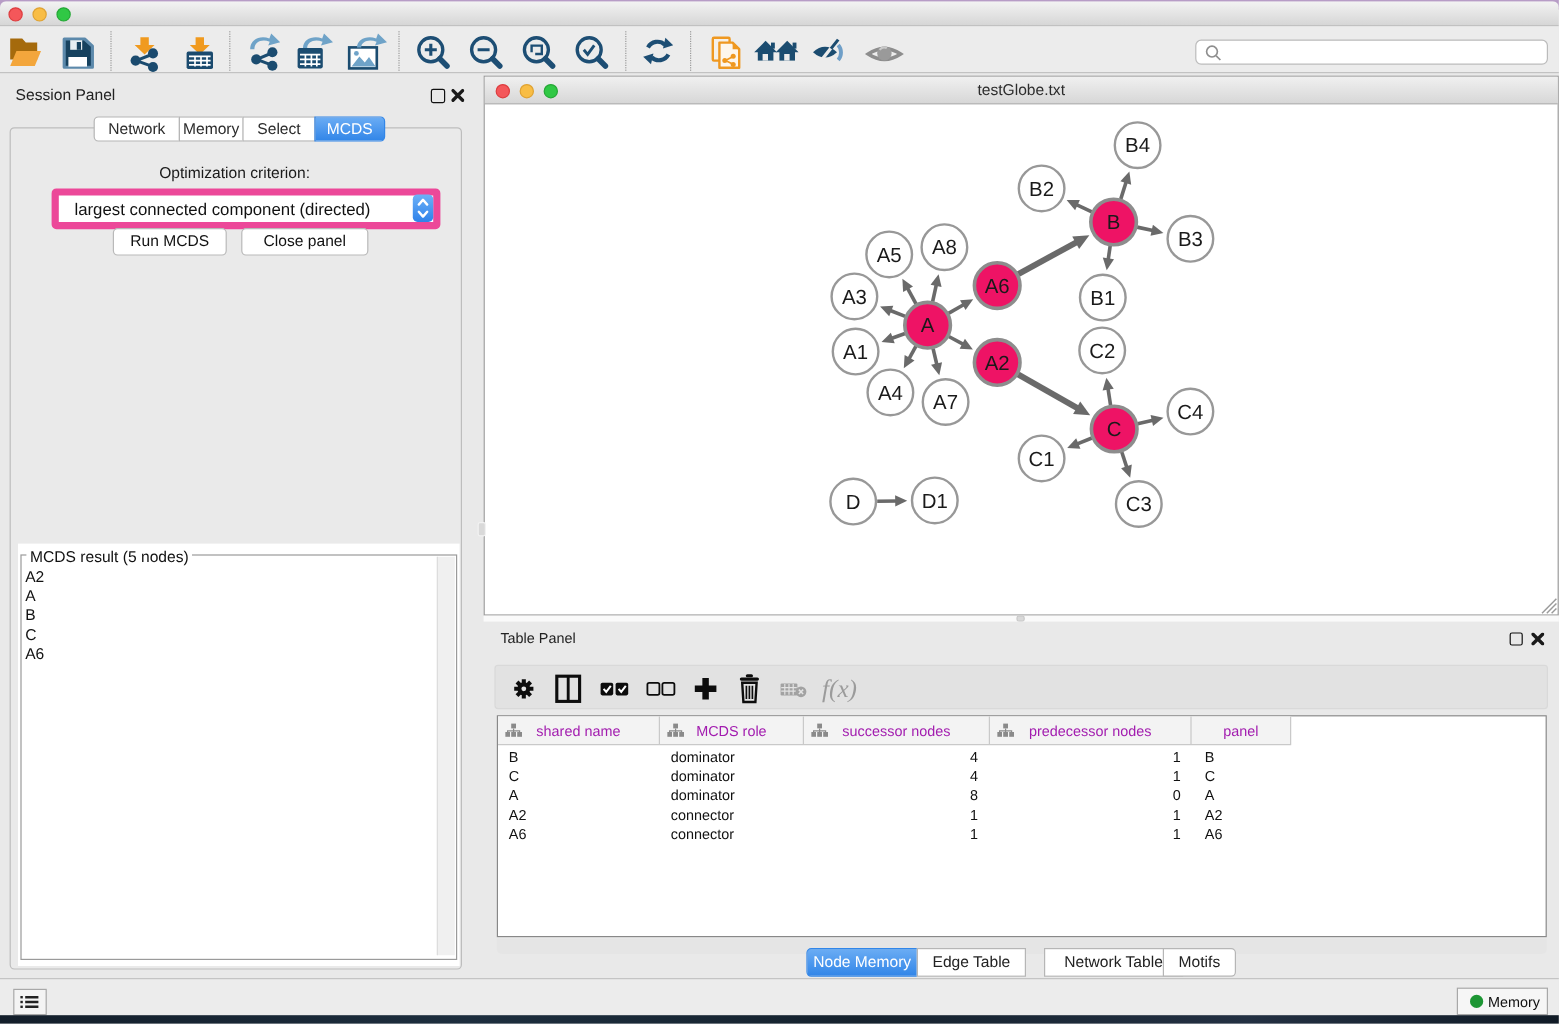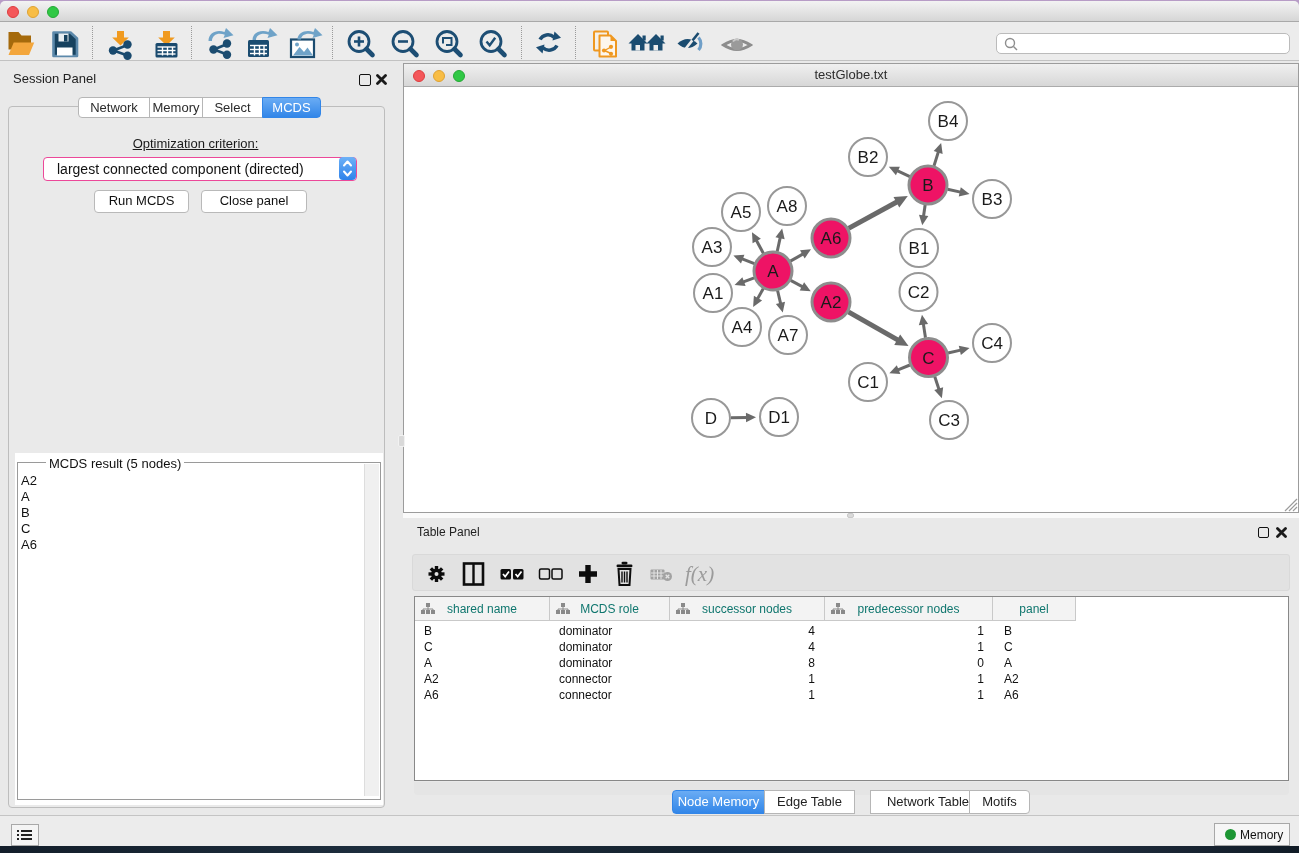--- a/index.html
+++ b/index.html
@@ -15,48 +15,48 @@
 #toolbar{left:0;top:22px;width:1299px;height:38px;background:#ececec;border-bottom:1px solid #c2c2c2;}
 .sep{position:absolute;top:4px;height:33px;width:0;border-left:1px dotted #9a9a9a;}
 #searchbox{position:absolute;left:996px;top:11px;width:292px;height:19px;background:#fff;border:1px solid #bbb;border-radius:5px;}
 
 #cpanel{left:0;top:62px;width:391px;height:753px;background:#e9e9e9;}
 #cpTitle{left:13px;top:71px;font-size:13px;color:#222;}
 #cpSq{left:359px;top:74px;width:10px;height:10px;border:1.5px solid #111;border-radius:2px;}
 #tabpanel{left:8px;top:106px;width:375px;height:700px;border:1px solid #bdbdbd;border-radius:4px;background:#eaeaea;}
 .cptab{position:absolute;top:0;height:19px;background:#fff;border:1px solid #b6b6b6;font-size:13px;color:#2b2b2b;text-align:center;line-height:19px;}
 .cptab.sel{background:linear-gradient(#6aacf4,#3286e8);color:#fff;border-color:#3286e8;}
-#optlbl{left:0;top:136px;width:391px;text-align:center;font-size:13px;color:#1a1a1a;text-decoration:underline;}
-#combo{left:43px;top:157px;width:312px;height:22px;background:#fff;border:1px solid #ec4899;border-radius:4px;}
+#optlbl{left:0;top:136px;width:391px;text-align:center;font-size:13px;color:#1a1a1a;}
+#combo{left:43px;top:157px;width:312px;height:22px;background:#fff;border:6px solid #ec4899;border-radius:4px;}
 #combo .ctext{position:absolute;left:13px;top:3px;font-size:14px;color:#111;}
 #combo .spin{position:absolute;right:0;top:-1px;width:17px;height:23px;background:linear-gradient(#6db1f7,#2e82ea);border-radius:4px;}
 .btn{position:absolute;height:21px;background:#fff;border:1px solid #b9b9b9;border-radius:4px;font-size:13px;color:#111;text-align:center;line-height:20px;}
 #runbtn{left:94px;top:190px;width:93px;}
 #closebtn{left:201px;top:190px;width:104px;}
 #resultwrap{left:15px;top:453px;width:368px;height:352px;background:#fff;}
 #fieldset{left:17px;top:462px;width:362px;height:336px;border:1px solid #9a9a9a;}
-#fieldlegend{left:22px;top:456px;background:#fff;padding:0 3px;font-size:13px;color:#111;margin-left:24px;}
+#fieldlegend{left:22px;top:456px;background:#fff;padding:0 3px;font-size:13px;color:#111;}
 #mcdslist{left:21px;top:473px;font-size:13px;color:#111;line-height:16px;}
 #listsb{left:364px;top:464px;width:14px;height:332px;background:#f0f0f0;border-left:1px solid #ddd;}
 
 #netwin{left:403px;top:63px;width:896px;height:450px;background:#fff;border:1px solid #9c9c9c;box-sizing:border-box;}
 #nettb{position:absolute;left:0;top:0;width:894px;height:22px;background:linear-gradient(#f0f0f0,#d7d7d7);border-bottom:1px solid #ababab;}
 #nettb .t1{left:9px;top:6px;background:#f4575a;border:1px solid #dd3d3f;}
 #nettb .t2{left:29px;top:6px;background:#f8bd45;border:1px solid #dfa232;}
 #nettb .t3{left:49px;top:6px;background:#30c845;border:1px solid #25a836;}
 #nettb .ttl{position:absolute;top:3px;left:0;width:100%;text-align:center;font-size:13px;color:#2d2d2d;}
 
 #tpanel{left:403px;top:518px;width:896px;height:297px;}
 #tpTitle{left:417px;top:525px;font-size:12px;color:#222;}
 #tpSq{left:1258px;top:527px;width:9px;height:9px;border:1.5px solid #111;border-radius:2px;}
 #tptools{left:412px;top:554px;width:878px;height:37px;background:#e2e2e2;border:1px solid #d9d9d9;border-radius:3px;box-sizing:border-box;}
 #tbl{left:414px;top:596px;width:875px;height:185px;background:#fff;border:1px solid #888;box-sizing:border-box;}
 #tblhead{position:absolute;left:0;top:0;width:661px;height:23px;background:#f3f3f3;border-bottom:1px solid #c9c9c9;}
 .hcol{position:absolute;top:0;height:23px;border-right:1px solid #c9c9c9;}
-.hlbl{position:absolute;top:5px;width:100%;text-align:center;font-size:12px;color:#0f766e;}
+.hlbl{position:absolute;top:5px;width:100%;text-align:center;font-size:12px;color:#a21caf;}
 .trow{position:absolute;font-size:12px;color:#111;height:16px;}
 .tcell{position:absolute;top:0;}
 
 .btab{position:absolute;top:790px;height:22px;background:#fff;border:1px solid #b6b6b6;font-size:13px;color:#222;text-align:center;line-height:22px;}
 .btab.sel{background:linear-gradient(#6aacf4,#3286e8);color:#fff;border-color:#3286e8;}
 
 #statusbar{left:0;top:815px;width:1299px;height:31px;background:#ececec;border-top:1px solid #c4c4c4;}
 #listbtn{left:11px;top:824px;width:26px;height:20px;background:#f4f4f4;border:1px solid #a8a8a8;}
 #membtn{left:1214px;top:823px;width:74px;height:21px;background:#f6f6f6;border:1px solid #a8a8a8;font-size:12px;color:#111;}
 #bottomstrip{left:0;top:846px;width:1299px;height:7px;background:linear-gradient(90deg,#131e2a,#1d2e3e 30%,#15222e 55%,#233042 80%,#101b26);}

